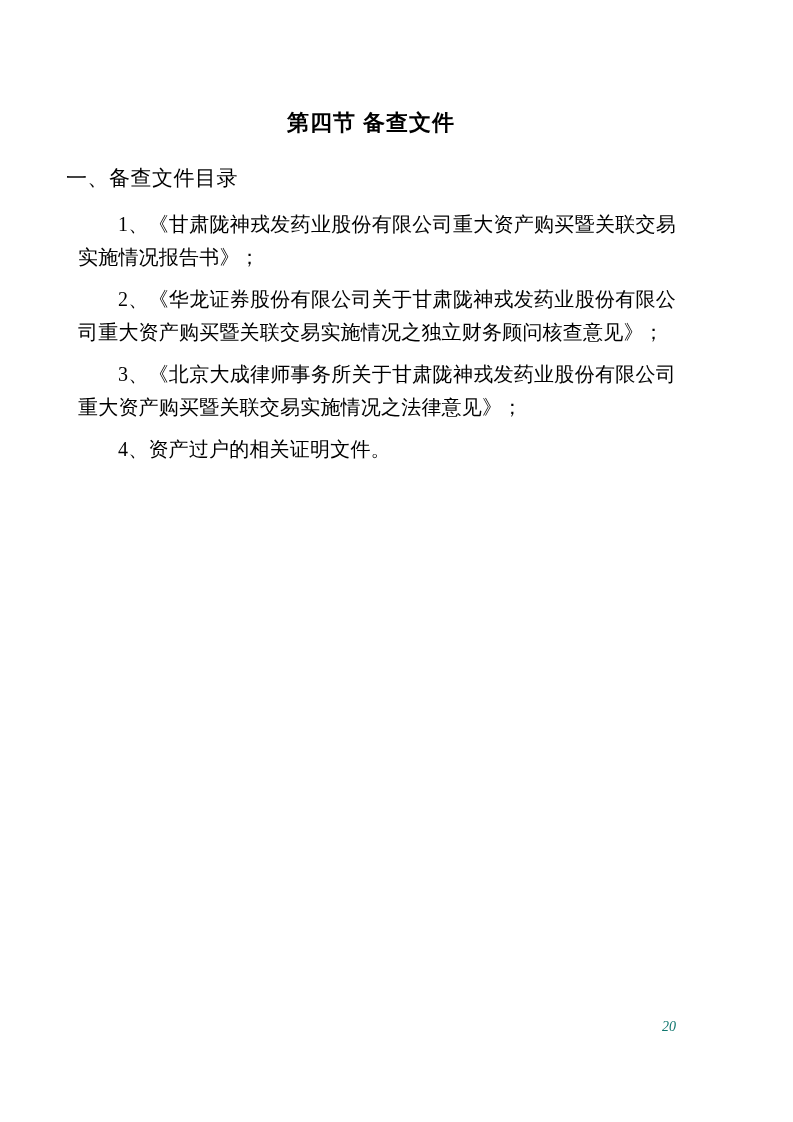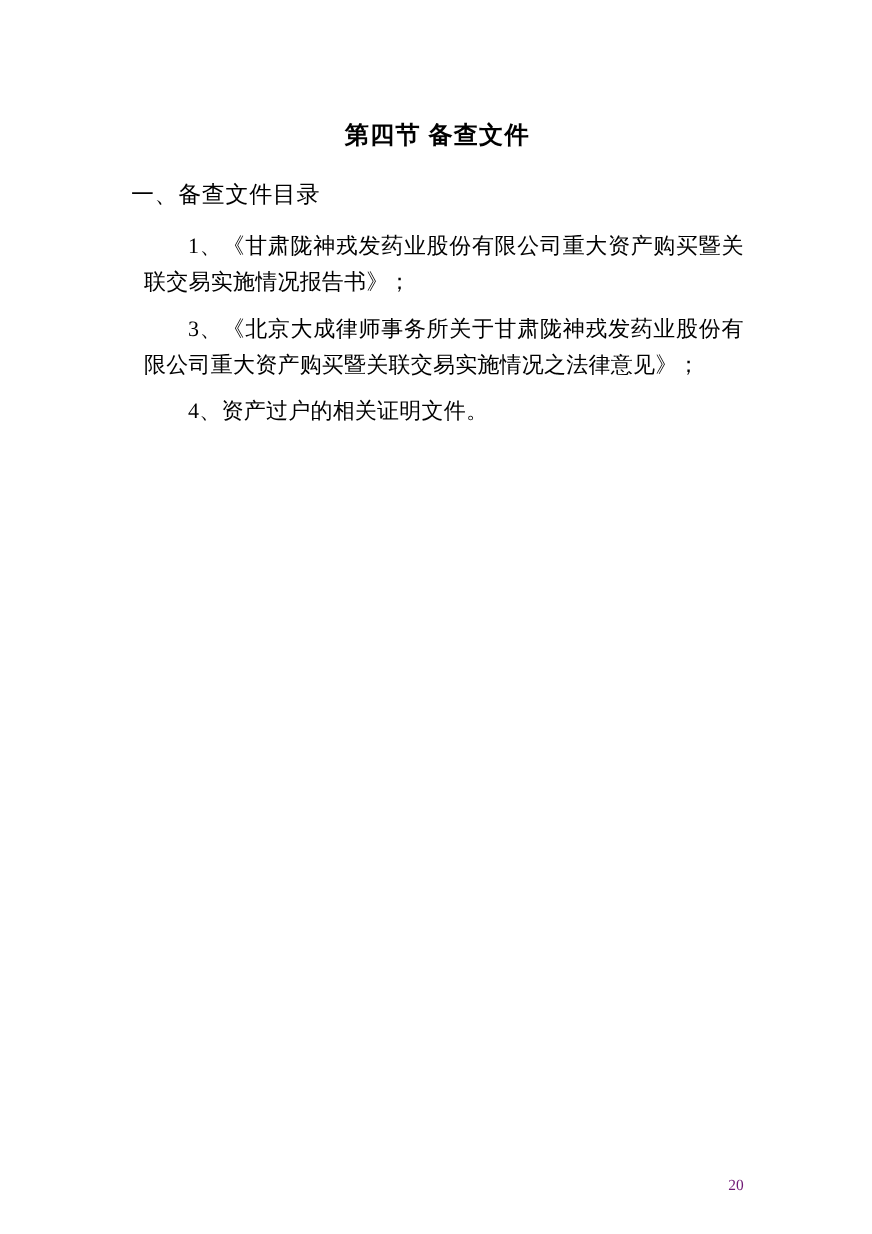--- a/index.html
+++ b/index.html
@@ -4,21 +4,21 @@
 <style>
   * { margin: 0; padding: 0; box-sizing: border-box; }
   html, body { background: #ffffff; }
   .page {
     position: relative;
     width: 793px;
     height: 1116px;
     margin: 0 auto;
     background: #ffffff;
     color: #000000;
-    padding: 108px 117px 0 119px;
+    padding: 108px 117px 0 66px;
     font-family: "Liberation Serif", "DejaVu Serif", serif;
     overflow: hidden;
   }
   .doc-title {
     font-family: "Liberation Sans", "DejaVu Sans", sans-serif;
     font-weight: 700;
     font-size: 22px;
     line-height: 30px;
     text-align: center;
     letter-spacing: 1px;
@@ -37,38 +37,40 @@
     line-height: 33px;
     text-align: justify;
     text-indent: 2em;
     margin-bottom: 9px;
     letter-spacing: 0.2px;
     margin-left: 12px;
   }
   .sec-heading.second { margin-top: 14px; }
   .page-number {
     position: absolute;
-    top: 1070px;
+    top: 1018px;
     right: 117px;
     font-size: 14px;
     line-height: 18px;
     font-family: "Liberation Serif", "DejaVu Serif", serif;
-    color: #701a75;
+    color: #0f766e;
+    font-style: italic;
   }
 </style>
 </head>
 <body>
 
 <div class="page">
 
   <h1 class="doc-title">第四节 备查文件</h1>
 
   <section>
     <h2 class="sec-heading">一、备查文件目录</h2>
     <p class="body-para">1、《甘肃陇神戎发药业股份有限公司重大资产购买暨关联交易实施情况报告书》；</p>
+    <p class="body-para">2、《华龙证券股份有限公司关于甘肃陇神戎发药业股份有限公司重大资产购买暨关联交易实施情况之独立财务顾问核查意见》；</p>
     <p class="body-para">3、《北京大成律师事务所关于甘肃陇神戎发药业股份有限公司重大资产购买暨关联交易实施情况之法律意见》；</p>
     <p class="body-para">4、资产过户的相关证明文件。</p>
   </section>
 
 
   <div class="page-number">20</div>
 
 </div>
 
 </body></html>

